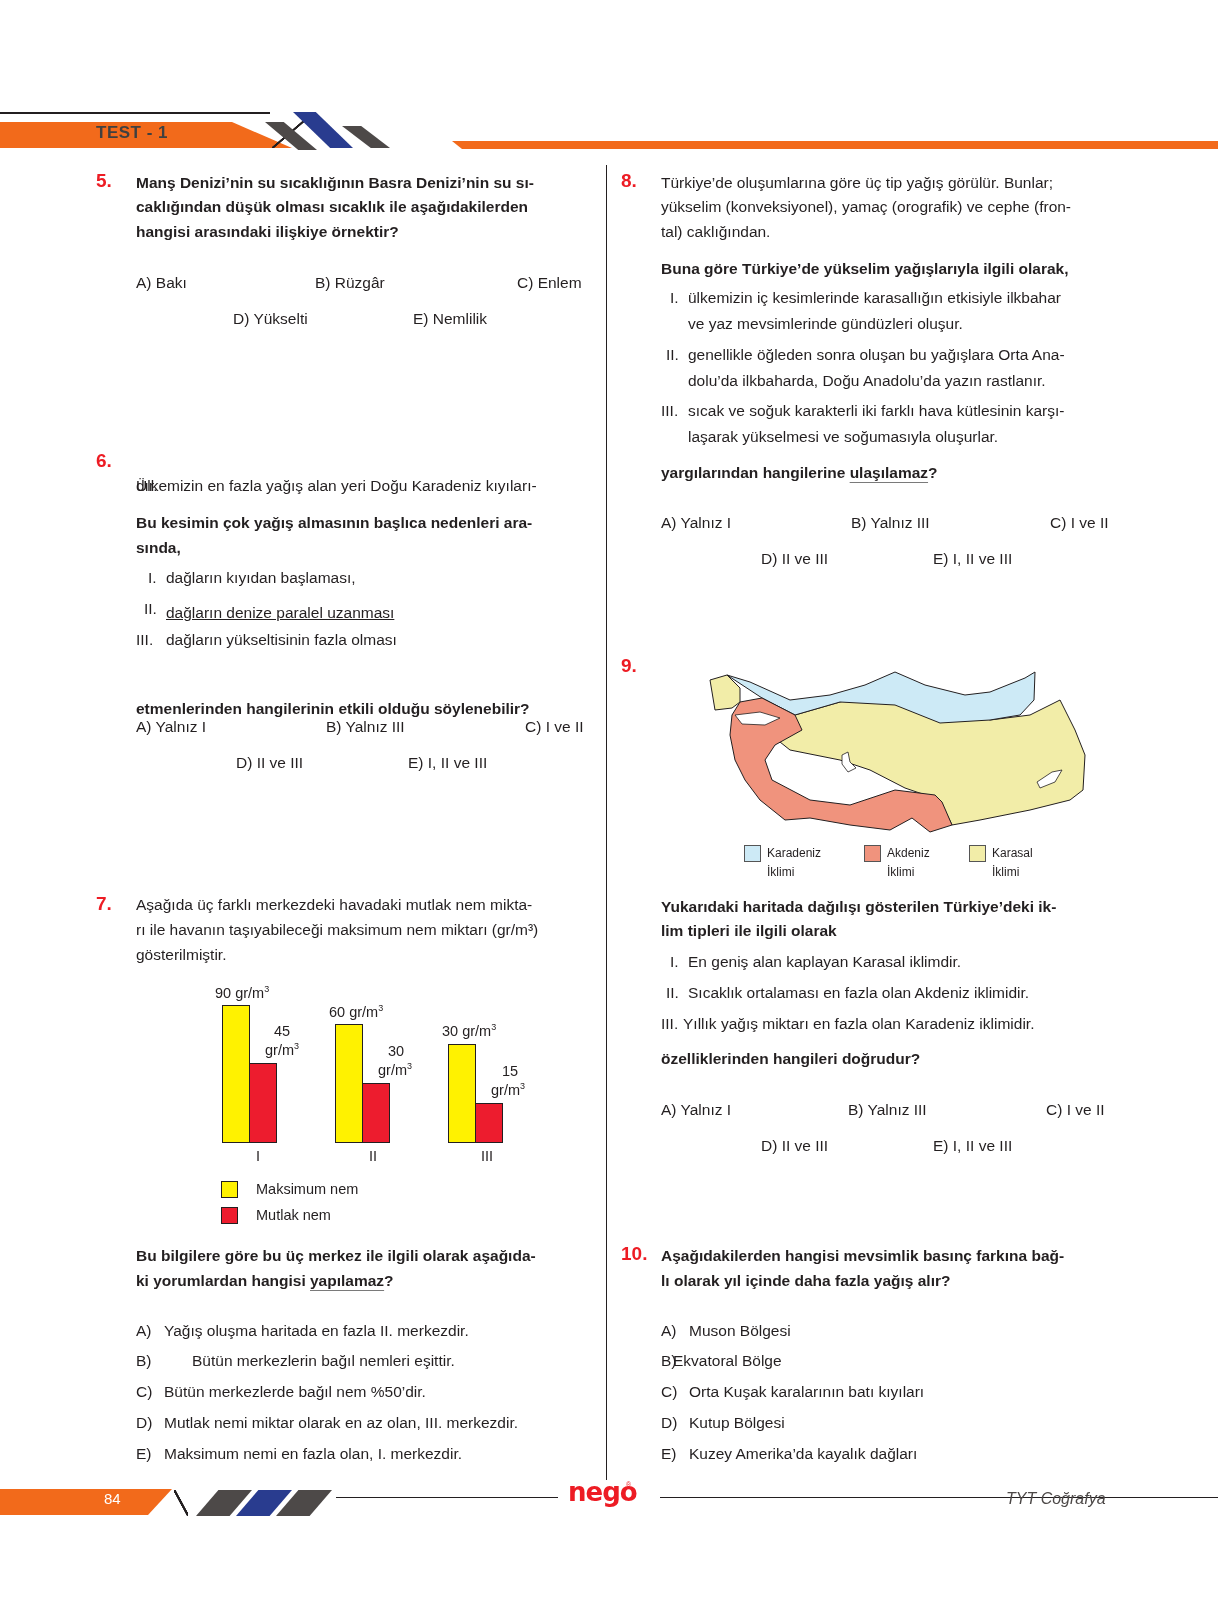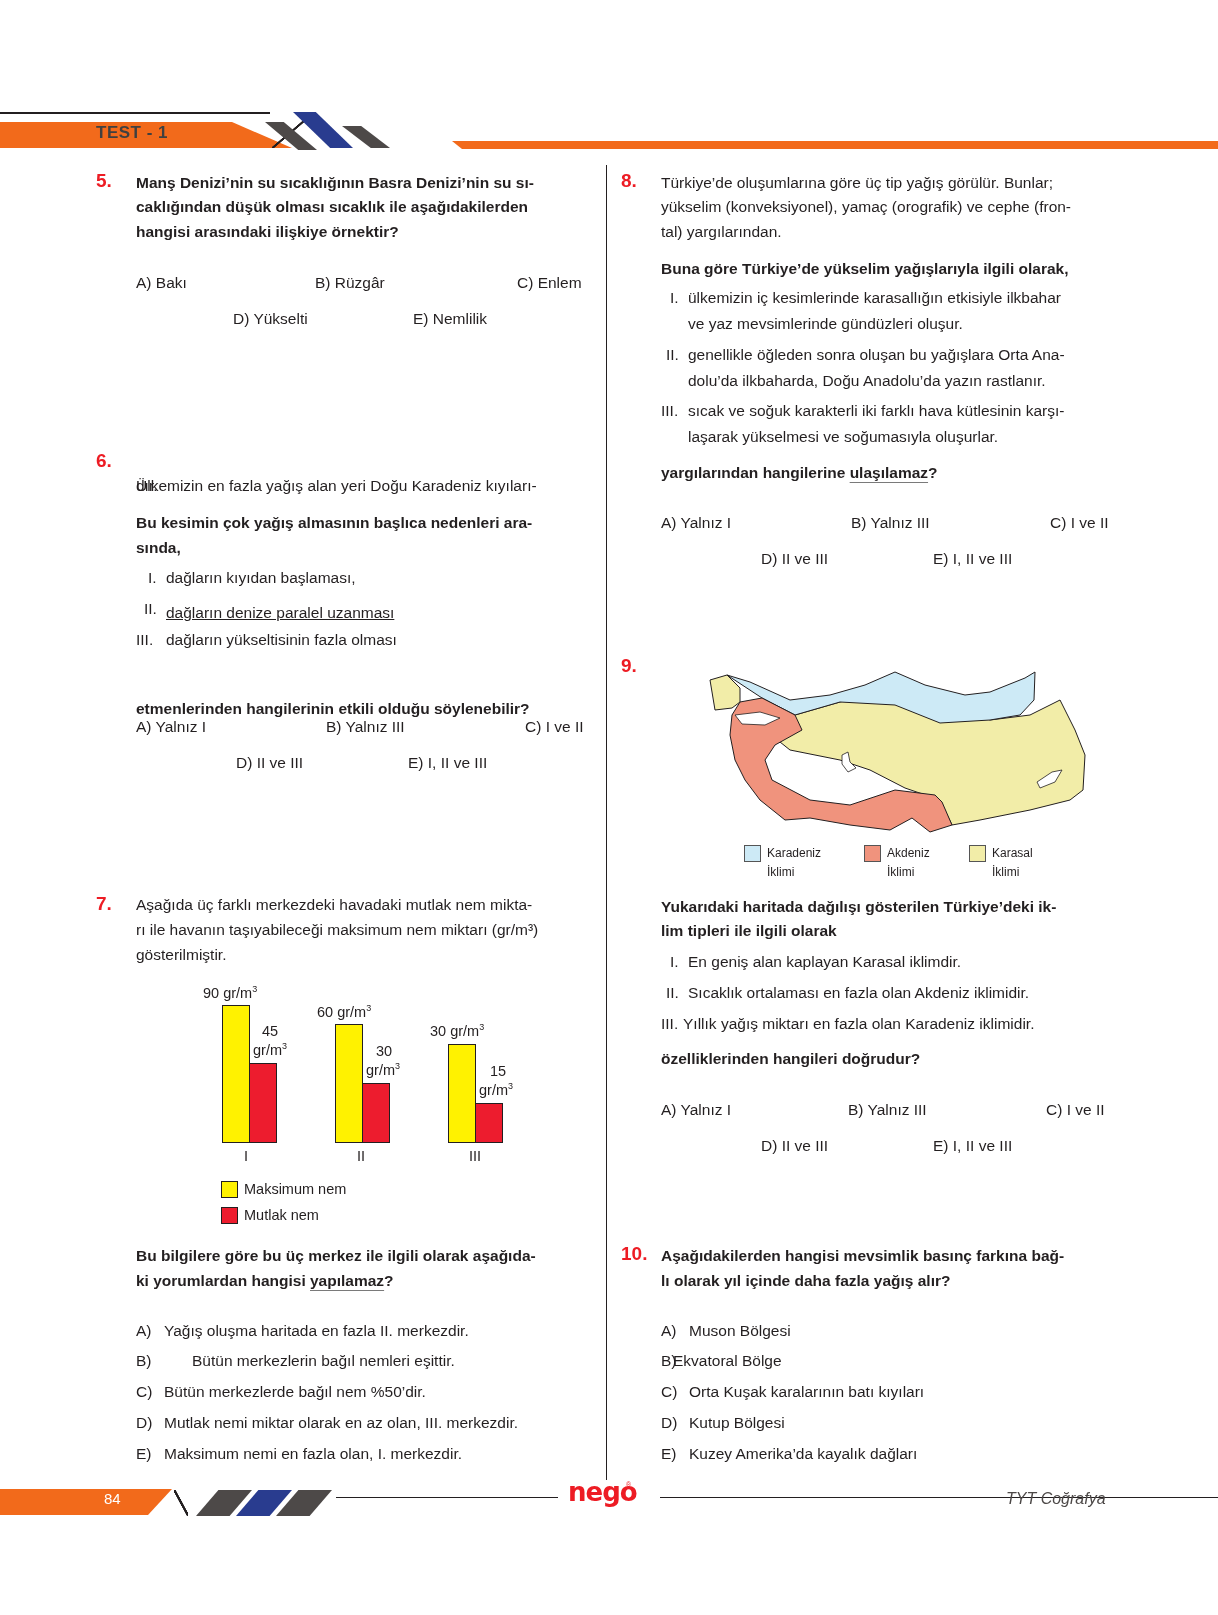--- a/index.html
+++ b/index.html
@@ -26,21 +26,21 @@
   .txt { line-height: 26px; }
   .bold { font-weight: bold; }
   .u { text-decoration: underline; text-decoration-color: #7a7a7a; text-underline-offset: 4px; }
   .abs { position: absolute; white-space: nowrap; }
   .roman { position: absolute; white-space: nowrap; line-height: 26px; }
 
   
   .bar { position: absolute; border: 1px solid #231f20; }
   .bar.max { background: #fff200; }
   .bar.abs-b { background: #ed1c2e; }
-  .clabel { position: absolute; font-size: 14.5px; line-height: 19px; text-align: center; white-space: nowrap; }
+  .clabel { position: absolute; font-size: 14.5px; line-height: 19px; text-align: center; white-space: nowrap; margin-left: 12px; }
   sup { font-size: 9px; vertical-align: super; line-height: 0; }
   .legend-box { position: absolute; width: 17px; height: 17px; border: 1px solid #231f20; }
 
   
   .mlegend { position: absolute; width: 17px; height: 17px; border: 1px solid #555; }
   .mlabel { position: absolute; font-size: 12px; line-height: 19px; }
 
   
   .ftr-bar { position: absolute; left: 0; top: 1489px; width: 172px; height: 26px; background: #f26a1b;
              clip-path: polygon(0 0, 100% 0, 148px 100%, 0 100%); }
@@ -145,21 +145,21 @@
   <div class="abs txt" style="left:136px;top:1348px;"><span>B)</span><span style="position:absolute;left:28px;margin-left:28px;">Bütün merkezlerin bağıl nemleri eşittir.</span></div>
   <div class="abs txt" style="left:136px;top:1379px;"><span>C)</span><span style="position:absolute;left:28px;">Bütün merkezlerde bağıl nem %50’dir.</span></div>
   <div class="abs txt" style="left:136px;top:1410px;"><span>D)</span><span style="position:absolute;left:28px;">Mutlak nemi miktar olarak en az olan, III. merkezdir.</span></div>
   <div class="abs txt" style="left:136px;top:1441px;"><span>E)</span><span style="position:absolute;left:28px;">Maksimum nemi en fazla olan, I. merkezdir.</span></div>
 </div>
 
 <div>
   <div class="qnum" style="left:621px;top:170px;">8.</div>
   <div class="abs txt" style="left:661px;top:170px;">Türkiye’de oluşumlarına göre üç tip yağış görülür. Bunlar;</div>
   <div class="abs txt" style="left:661px;top:194px;">yükselim (konveksiyonel), yamaç (orografik) ve cephe (fron-</div>
-  <div class="abs txt" style="left:661px;top:219px;">tal) yargılarından.</div>
+  <div class="abs txt" style="left:661px;top:219px;">tal) caklığından.</div>
   <div class="abs txt bold" style="left:661px;top:256px;">Buna göre Türkiye’de yükselim yağışlarıyla ilgili olarak,</div>
 
   <div class="roman" style="left:670px;top:285px;">I.</div>
   <div class="roman" style="left:688px;top:285px;">ülkemizin iç kesimlerinde karasallığın etkisiyle ilkbahar</div>
   <div class="roman" style="left:688px;top:311px;">ve yaz mevsimlerinde gündüzleri oluşur.</div>
   <div class="roman" style="left:666px;top:342px;">II.</div>
   <div class="roman" style="left:688px;top:342px;">genellikle öğleden sonra oluşan bu yağışlara Orta Ana-</div>
   <div class="roman" style="left:688px;top:368px;">dolu’da ilkbaharda, Doğu Anadolu’da yazın rastlanır.</div>
   <div class="roman" style="left:661px;top:398px;">III.</div>
   <div class="roman" style="left:688px;top:398px;">sıcak ve soğuk karakterli iki farklı hava kütlesinin karşı-</div>

